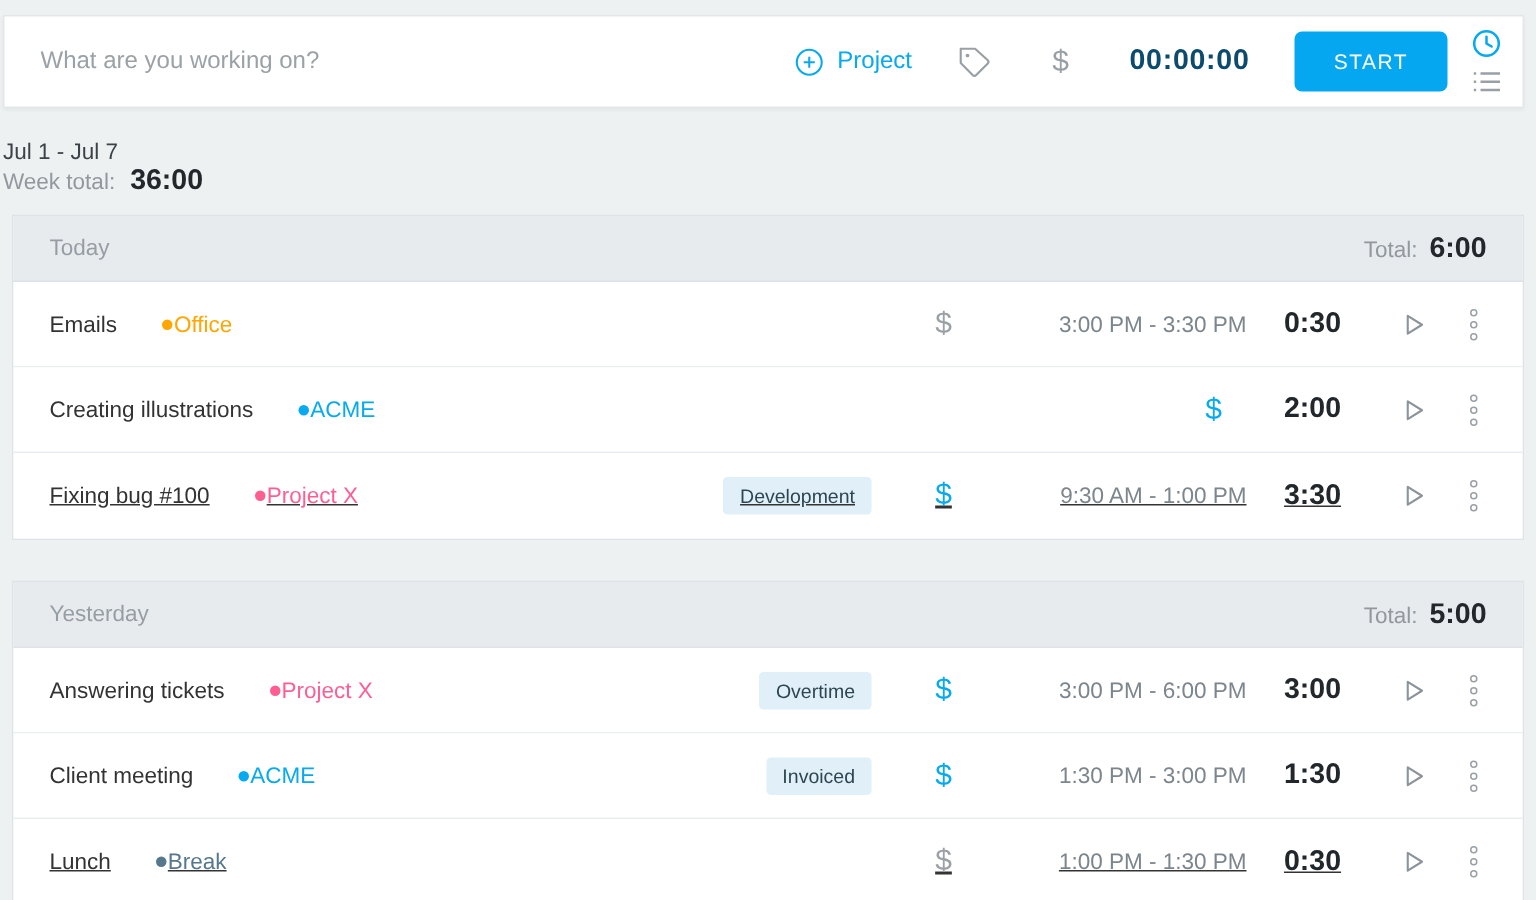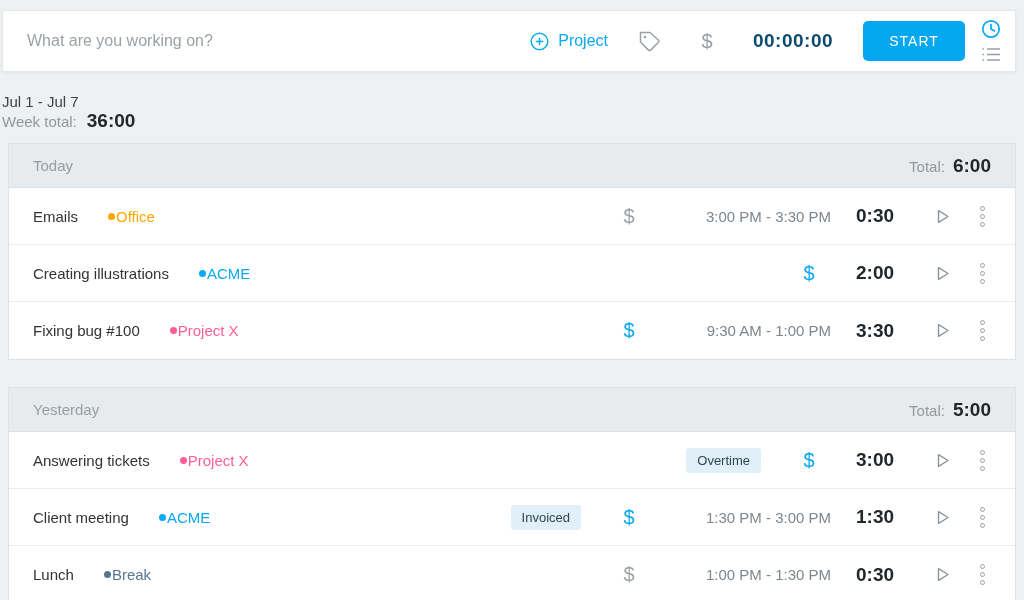--- a/index.html
+++ b/index.html
@@ -47,21 +47,21 @@
   .section-header {
     height:44px; background:#e8ebee; display:flex; justify-content:space-between; align-items:center;
     padding:0 24px; border-bottom:1px solid #dee2e6;
   }
   .section-title { font-size:15px; color:#969ea5; }
   .section-total { display:flex; align-items:baseline; gap:8px; }
   .entry-row {
     height:57px; display:flex; align-items:center; padding:0 16px 0 24px;
     border-bottom:1px solid #e9edf0; background:#fff;
   }
-  .entry-row:last-child { border-bottom:none; }
+  .entry-row:last-child { border-bottom:none;text-decoration:underline; }
   .entry-desc { font-size:15px; color:#333; margin-right:30px; white-space:nowrap; }
   .entry-project { display:flex; align-items:center; gap:1px; font-size:15px; white-space:nowrap; }
   .bullet { width:7px; height:7px; border-radius:50%; flex:none; }
   .spacer { flex:1; }
   .tag-badge {
     background:#e1f0f8; color:#2e4653; font-size:13px; padding:5px 11px;
     border-radius:3px; margin-right:26px; white-space:nowrap;
   }
   .billable-cell { width:44px; text-align:center; font-size:20px; color:#9aa2a8; flex:none; }
   .billable-cell.on { color:#07a9f0; }
@@ -187,20 +187,21 @@
       <span class="dot"></span>
     </button>
   </div>
           <div class="entry-row">
     <span class="entry-desc">Fixing bug #100</span>
     <span class="entry-project">
       <span class="bullet" style="background: rgb(255, 94, 147);"></span>
       <span style="color: rgb(255, 94, 147);">Project X</span>
     </span>
     <span class="spacer"></span>
+    <span class="tag-badge">Development</span>
     <span class="billable-cell on">$</span>
     <span class="time-range">9:30 AM - 1:00 PM</span>
     <span class="duration">3:30</span>
     <button class="icon-btn play-btn">
       <span style="display:flex;">
         <svg width="19" height="19" viewBox="0 0 19 19">
                   <path d="M5.5 3.6L15 9.5l-9.5 5.9z" fill="none" stroke="#8b949b" stroke-width="1.4" stroke-linejoin="round"></path>
                 </svg>
       </span>
     </button>
@@ -223,20 +224,21 @@
     <div>
           <div class="entry-row">
     <span class="entry-desc">Answering tickets</span>
     <span class="entry-project">
       <span class="bullet" style="background: rgb(255, 94, 147);"></span>
       <span style="color: rgb(255, 94, 147);">Project X</span>
     </span>
     <span class="spacer"></span>
     <span class="tag-badge">Overtime</span>
     <span class="billable-cell on">$</span>
+    <span class="time-range">3:00 PM - 6:00 PM</span>
     <span class="duration">3:00</span>
     <button class="icon-btn play-btn">
       <span style="display:flex;">
         <svg width="19" height="19" viewBox="0 0 19 19">
                   <path d="M5.5 3.6L15 9.5l-9.5 5.9z" fill="none" stroke="#8b949b" stroke-width="1.4" stroke-linejoin="round"></path>
                 </svg>
       </span>
     </button>
     <button class="icon-btn dots-btn">
       <span class="dot"></span>

